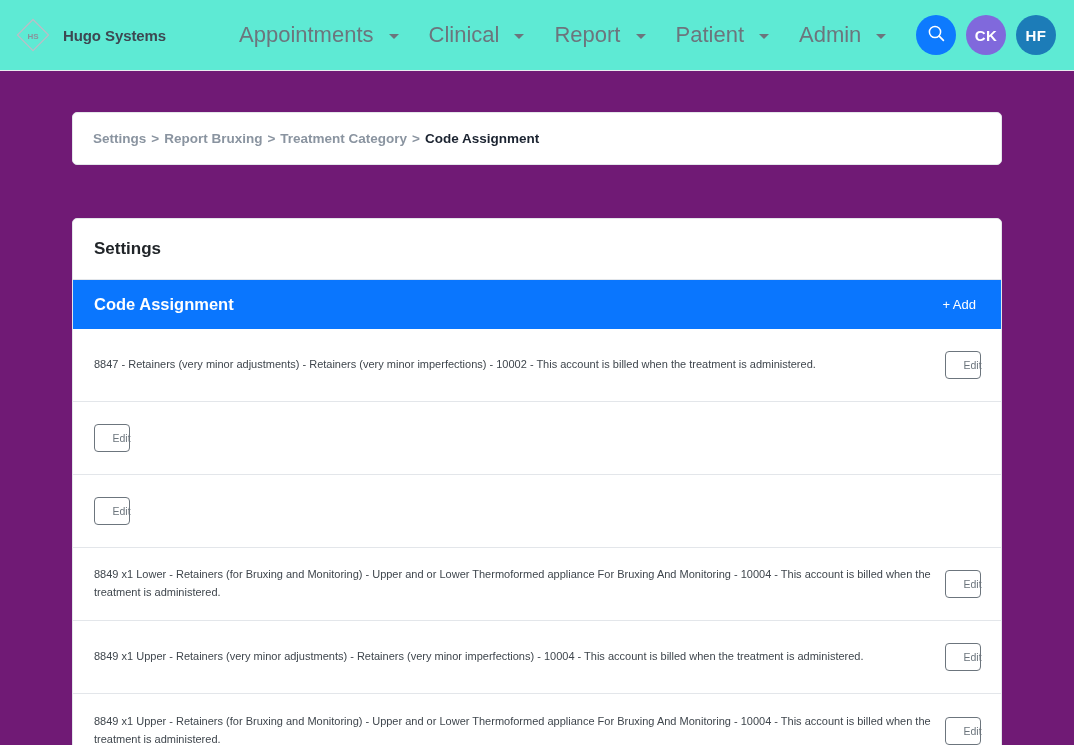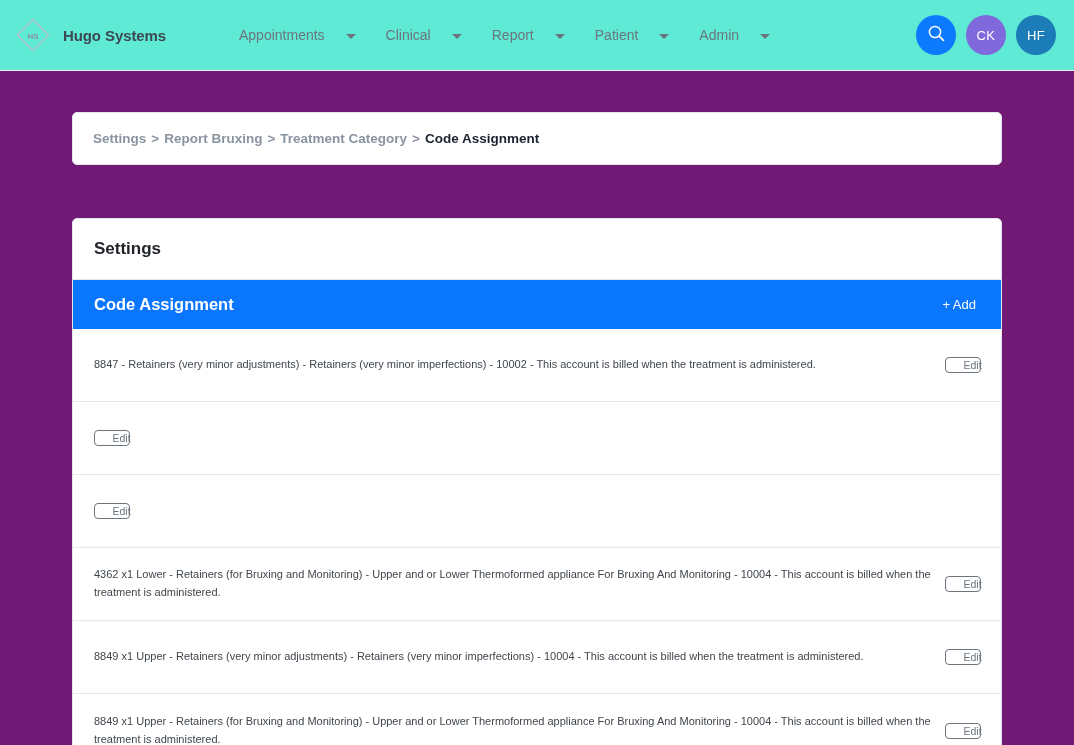--- a/index.html
+++ b/index.html
@@ -53,23 +53,23 @@
   .nav-links {
     display: flex;
     align-items: center;
     gap: 0px;
     margin-left: 48px;
   }
 
   .nav-item {
     display: flex;
     align-items: center;
-    gap: 21px;
+    gap: 15px;
     padding: 8px 15px;
-    font-size: 14px;
+    font-size: 22px;
     color: #6c757d;
     cursor: pointer;
     white-space: nowrap;
   }
 
   .caret {
     width: 0;
     height: 0;
     border-left: 5px solid transparent;
     border-right: 5px solid transparent;
@@ -86,22 +86,22 @@
   }
 
   .circle-btn {
     width: 40px;
     height: 40px;
     border-radius: 50%;
     display: flex;
     align-items: center;
     justify-content: center;
     color: #ffffff;
-    font-size: 13px;
-    font-weight: normal;
+    font-size: 15px;
+    font-weight: bold;
     letter-spacing: 0.4px;
     cursor: pointer;
     border: none;
     font-family: "Liberation Sans", sans-serif;
   }
 
   
   .page {
     padding: 0 36px;
     background: #701a75;
@@ -203,21 +203,21 @@
   .row-text {
     flex: 1;
     font-size: 11px;
     line-height: 1.6;
     color: #3f464d;
   }
 
   .edit-btn {
     flex: none;
     width: 36px;
-    height: 16px;
+    height: 28px;
     border: 1px solid #6c757d;
     border-radius: 4px;
     background: #ffffff;
     color: #6c757d;
     font-size: 10.5px;
     font-family: "Liberation Sans", sans-serif;
     cursor: pointer;
     display: flex;
     align-items: center;
     justify-content: center;
@@ -314,21 +314,21 @@
 
         <div class="list-row">
           <button class="edit-btn">Edit</button>
         </div>
 
         <div class="list-row">
           <button class="edit-btn">Edit</button>
         </div>
 
         <div class="list-row">
-          <div class="row-text">4362 x1 Lower - Retainers (for Bruxing and Monitoring) - Upper and or Lower Thermoformed appliance For Bruxing And Monitoring - 10004 - This account is billed when the treatment is administered.</div>
+          <div class="row-text">8849 x1 Lower - Retainers (for Bruxing and Monitoring) - Upper and or Lower Thermoformed appliance For Bruxing And Monitoring - 10004 - This account is billed when the treatment is administered.</div>
           <button class="edit-btn">Edit</button>
         </div>
 
         <div class="list-row">
           <div class="row-text">8849 x1 Upper - Retainers (very minor adjustments) - Retainers (very minor imperfections) - 10004 - This account is billed when the treatment is administered.</div>
           <button class="edit-btn">Edit</button>
         </div>
 
         <div class="list-row">
           <div class="row-text">8849 x1 Upper - Retainers (for Bruxing and Monitoring) - Upper and or Lower Thermoformed appliance For Bruxing And Monitoring - 10004 - This account is billed when the treatment is administered.</div>

